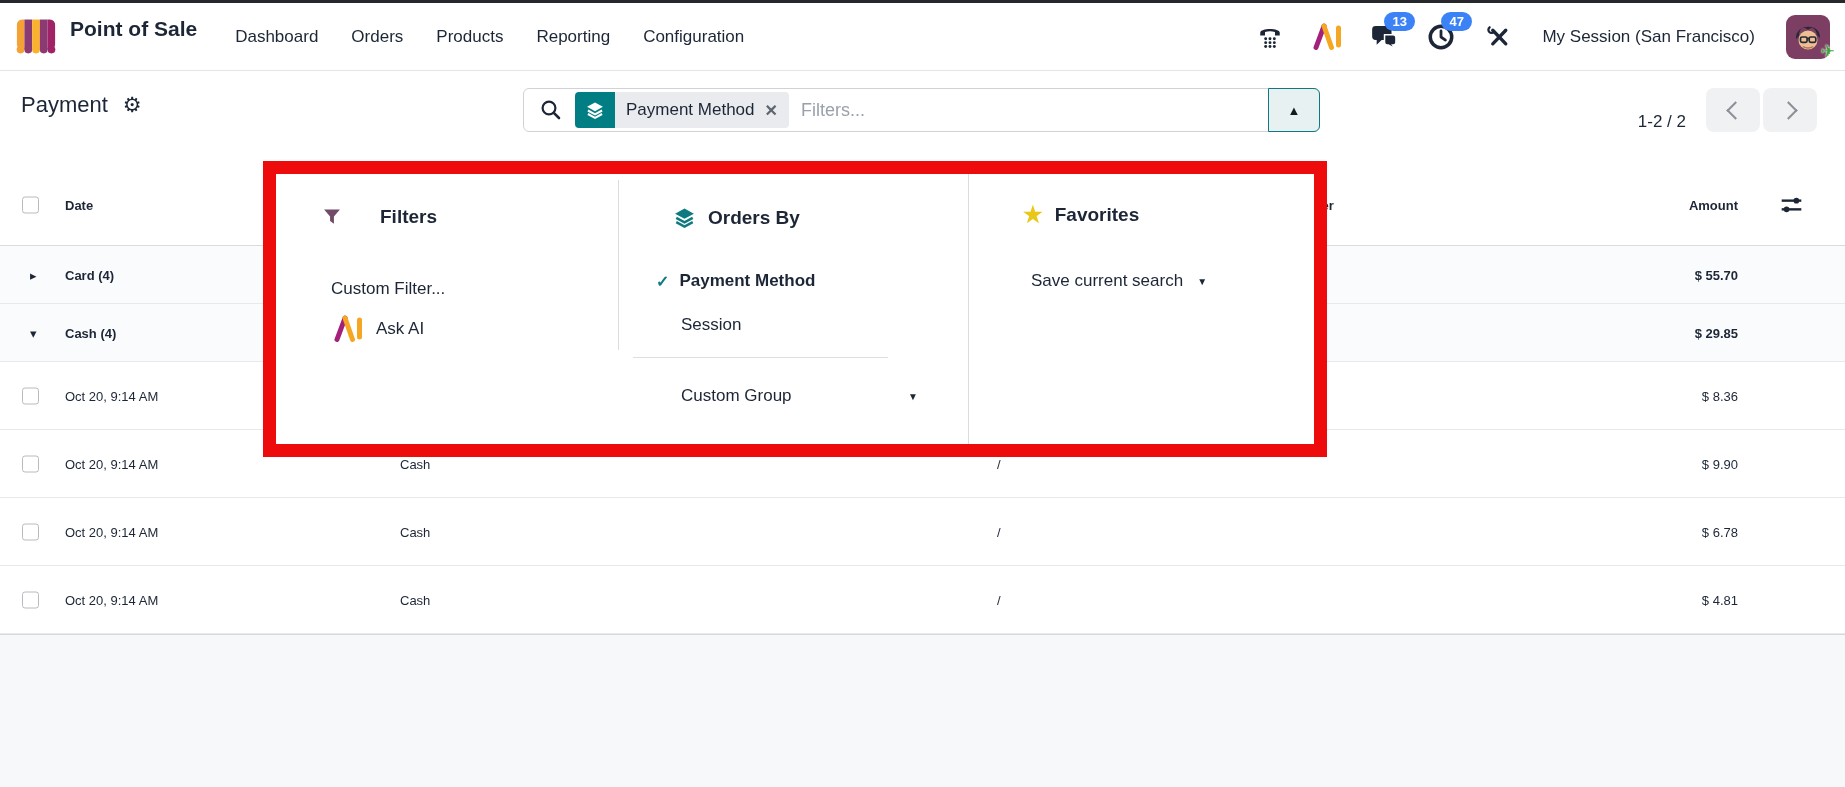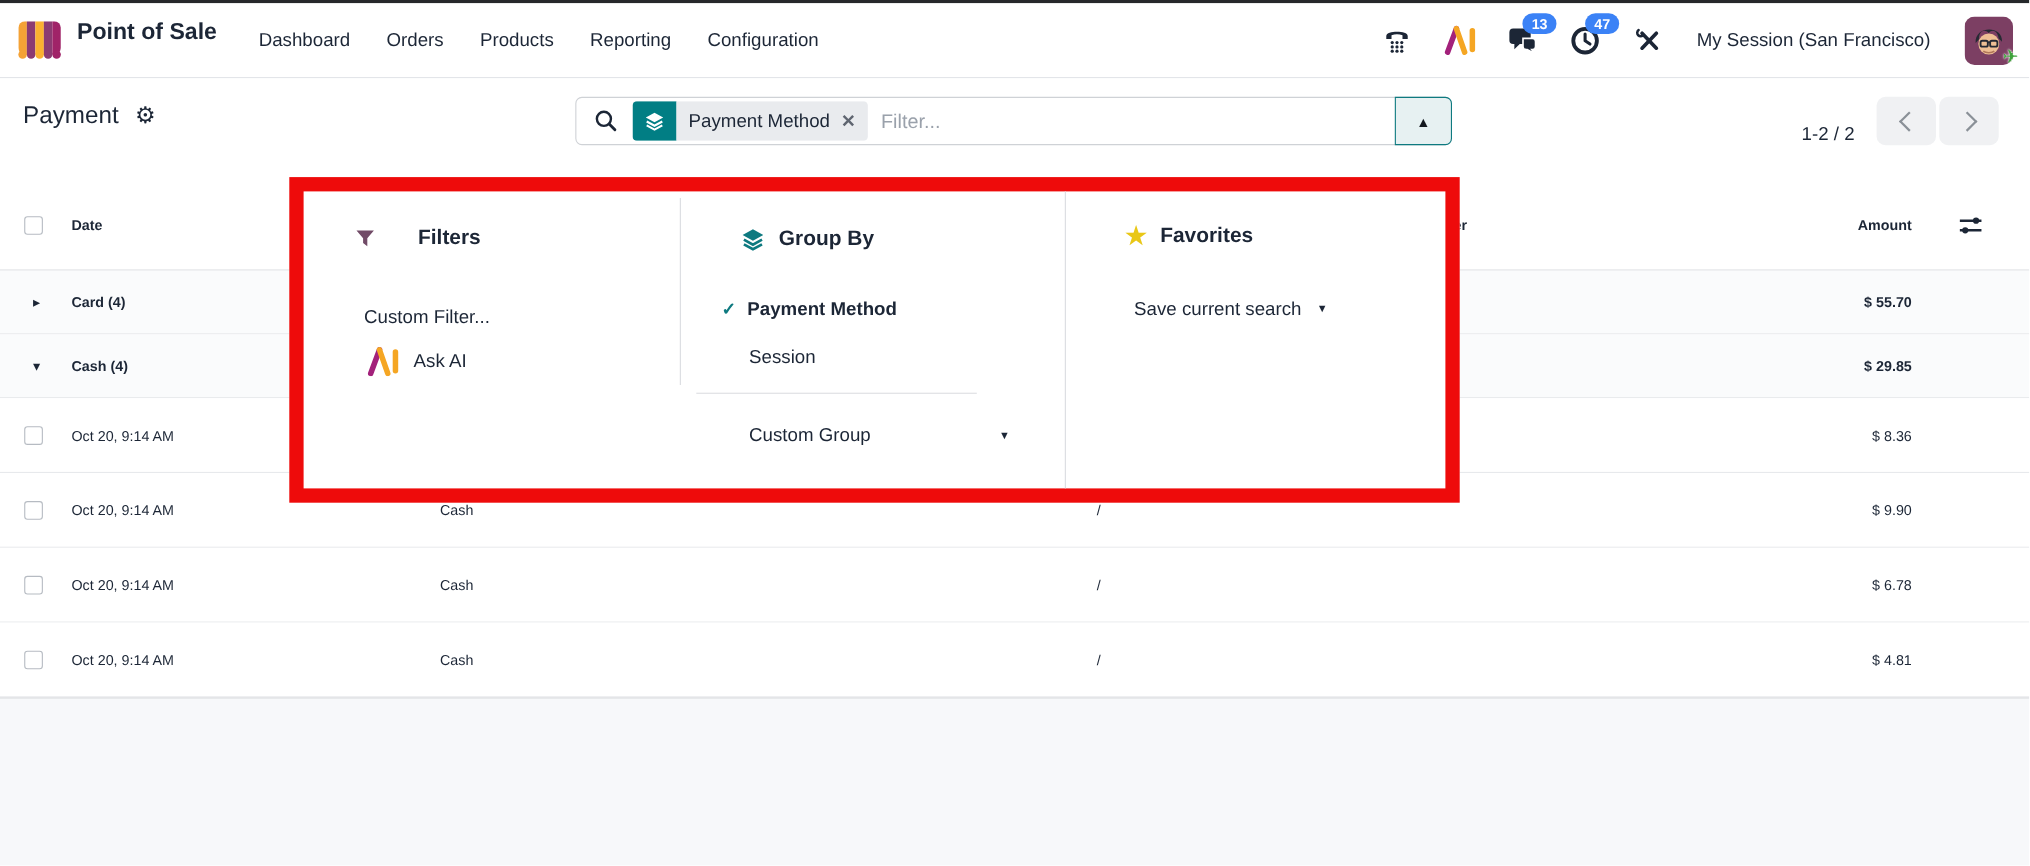--- a/index.html
+++ b/index.html
@@ -206,21 +206,21 @@
           <path d="M12 3 L21.5 8.2 12 13.4 2.5 8.2 Z" fill="#ffffff"></path>
           <path d="M3.5 12.6 L12 17.2 20.5 12.6" fill="none" stroke="#ffffff" stroke-width="2.4"></path>
           <path d="M3.5 16.8 L12 21.4 20.5 16.8" fill="none" stroke="#ffffff" stroke-width="2.4"></path>
         </svg>
       </span>
       <span class="facet-body">
         <span class="facet-label">Payment Method</span>
         <span class="facet-x">✕</span>
       </span>
     </span>
-    <span class="placeholder">Filter...</span>
+    <span class="placeholder">Filters...</span>
     <span class="sb-toggle">
       <span>▲</span>
     </span>
   </div>
 
   <div class="pager">
     <span class="pager-range">1-2 / 2</span>
     <span class="pager-btn">
         <span class="chev left"></span>
       </span>
@@ -313,21 +313,21 @@
       </div>
 
       <div class="dd-head g-head">
         <span style="display:inline-flex;">
           <svg width="23" height="23" viewBox="0 0 24 24">
             <path d="M12 2.6 L21.8 8 12 13.4 2.2 8 Z" fill="#0e7a80"></path>
             <path d="M3.4 12.4 L12 17.1 20.6 12.4" fill="none" stroke="#0e7a80" stroke-width="2.5"></path>
             <path d="M3.4 16.8 L12 21.5 20.6 16.8" fill="none" stroke="#0e7a80" stroke-width="2.5"></path>
           </svg>
         </span>
-        <span>Group By</span>
+        <span>Orders By</span>
       </div>
       <div class="dd-item g-item1">
         <span class="check">✓</span>
         <span>Payment Method</span>
       </div>
       <div class="dd-item g-item2">Session</div>
       <div class="dd-item g-custom">
         <span>Custom Group</span>
         <span class="caret-sm">▼</span>
       </div>

